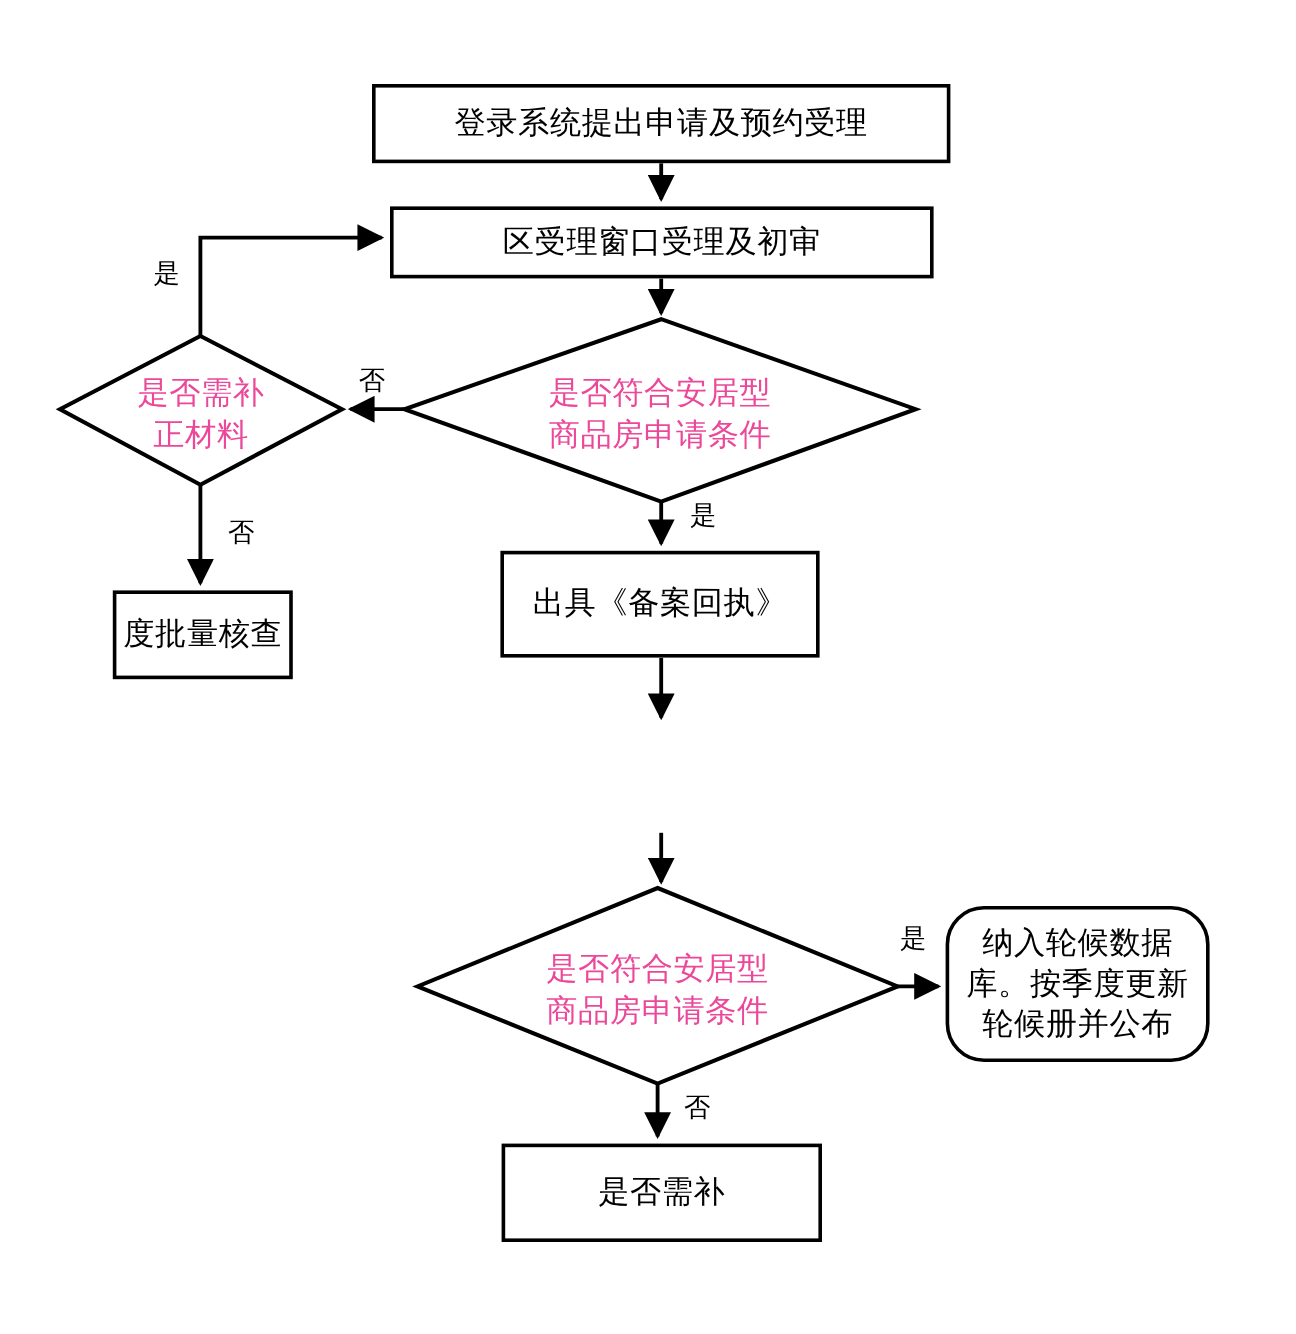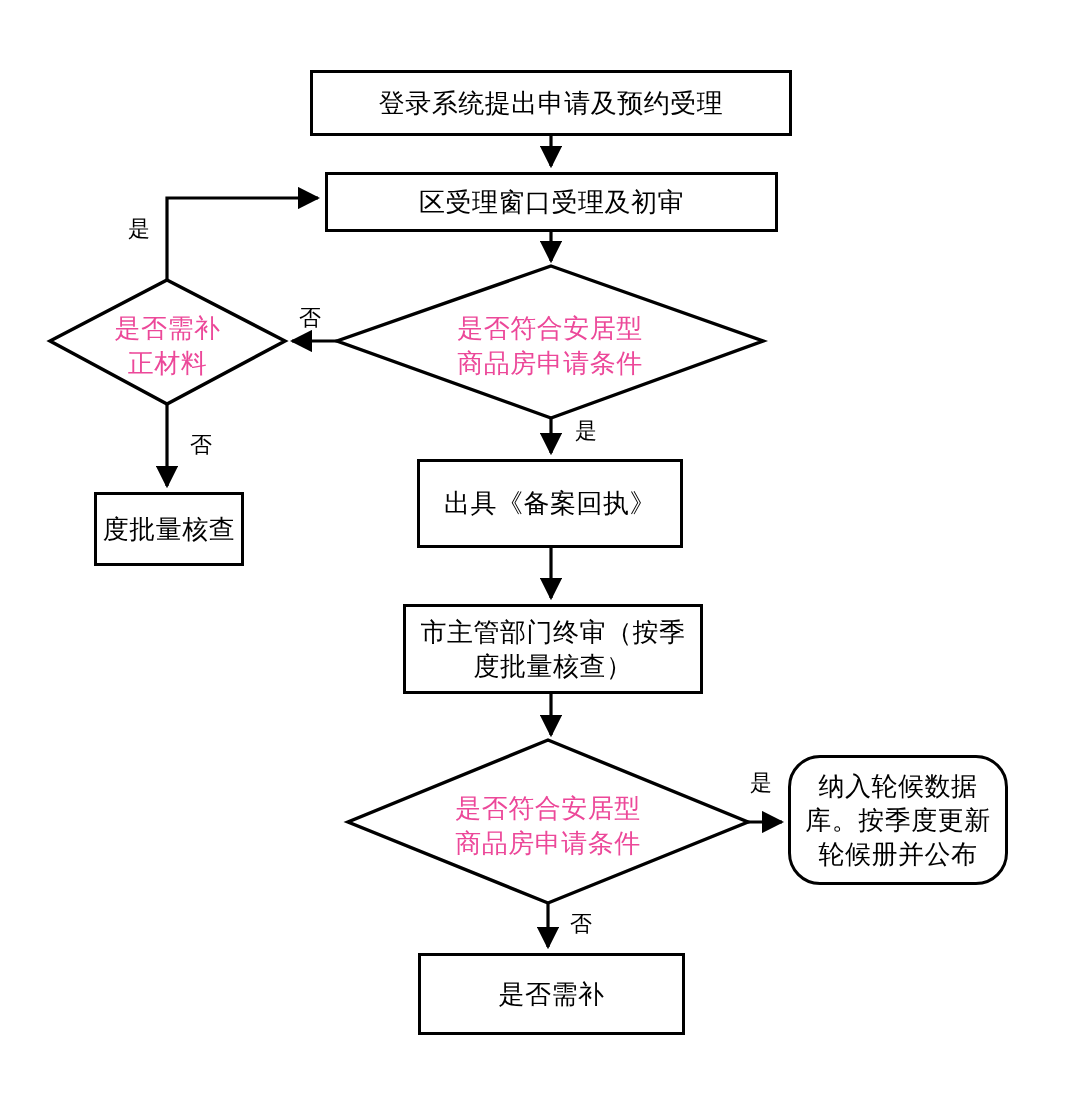--- a/index.html
+++ b/index.html
@@ -122,24 +122,20 @@
   </div>
 
   <div class="node-box" style="left:94px; top:492px; width:150px; height:74px;">
     <span class="node-label">度批量核查</span>
   </div>
 
   <div class="node-box" style="left:417px; top:459px; width:266px; height:89px;">
     <span class="node-label">出具《备案回执》</span>
   </div>
 
-  <div class="node-box" style="left:403px; top:604px; width:300px; height:90px;">
-    <span class="node-label">市主管部门终审（按季
-度批量核查）</span>
-  </div>
 
   <div class="node-box" style="left:788px; top:755px; width:220px; height:130px;border-radius:32px;">
     <span class="node-label">纳入轮候数据
 库。按季度更新
 轮候册并公布</span>
   </div>
 
   <div class="node-box" style="left:418px; top:953px; width:267px; height:82px;">
     <span class="node-label">是否需补</span>
   </div>

